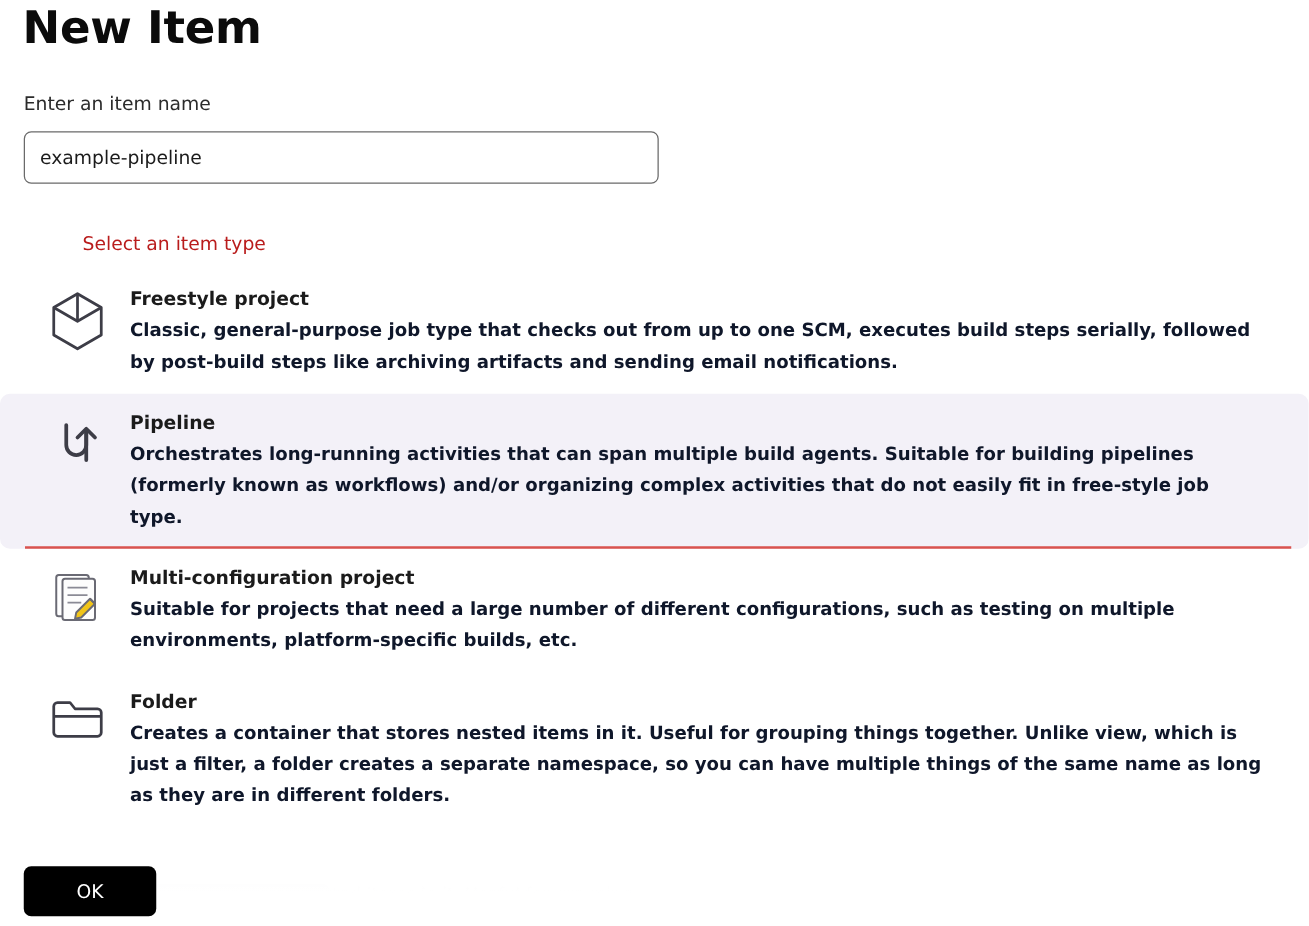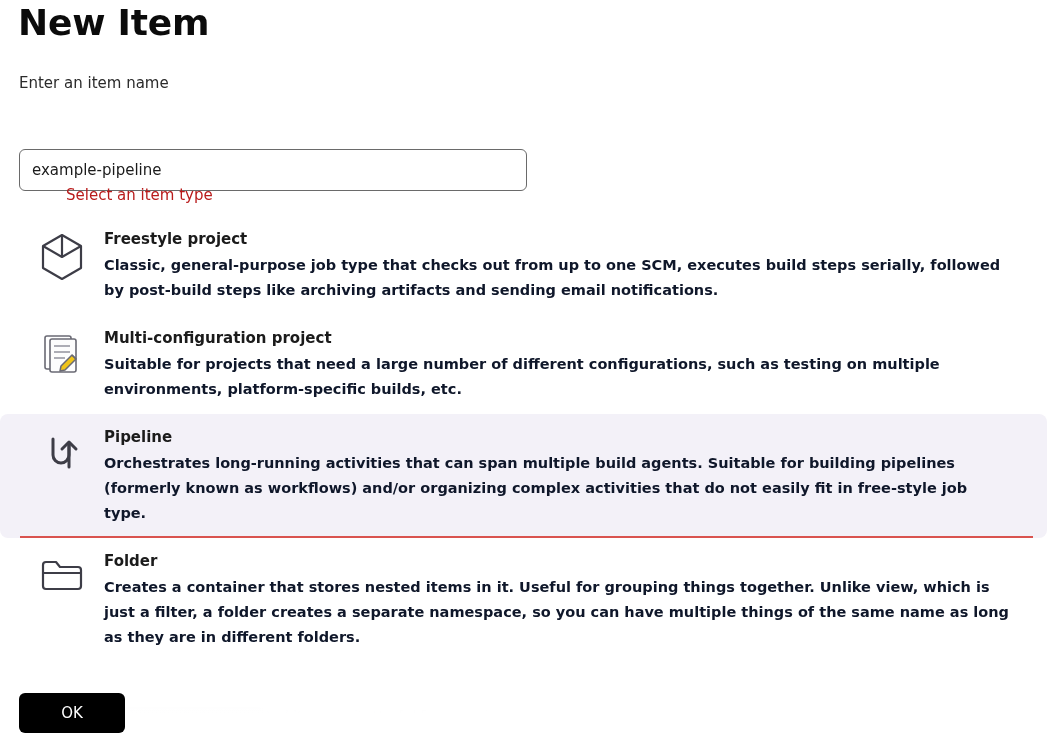--- a/index.html
+++ b/index.html
@@ -52,21 +52,20 @@
     height: 42px;
     box-sizing: border-box;
     border: 1px solid #6a6a6a;
     border-radius: 6px;
     background: #fff;
     font-family: "DejaVu Sans", "Liberation Sans", sans-serif;
     font-size: 15px;
     color: #1b1b1b;
     padding: 0 12px;
     outline: none;
-    margin-top: 44px;
   }
   .name-input::placeholder { color: #9a9a9a; }
 
   .label-item-type {
     position: absolute;
     left: 19px;
     top: 186px;
     font-size: 15px;
     color: #b91c1c;
     margin-left: 47px;
@@ -207,52 +206,52 @@
           <path d="M23 3 L23 25" fill="none" stroke="#3d3d47" stroke-width="2.2"></path>
           <path d="M4 14 L23 25 L42 14" fill="none" stroke="#3d3d47" stroke-width="2.2" stroke-linejoin="round"></path>
         </svg>
       </div>
       <div class="item-body">
         <div class="item-title">Freestyle project</div>
         <div class="item-desc">Classic, general-purpose job type that checks out from up to one SCM, executes build steps serially, followed by post-build steps like archiving artifacts and sending email notifications.</div>
       </div>
     </div>
 
+    <div class="item selected">
+      <div class="item-icon">
+        <svg width="46" height="46" viewBox="0 0 46 46">
+          <path d="M14 9 L14 25 A8 8 0 0 0 30 25 L30 14" fill="none" stroke="#3d3d47" stroke-width="3" stroke-linecap="round"></path>
+          <path d="M30 14 L30 37" fill="none" stroke="#3d3d47" stroke-width="3" stroke-linecap="round"></path>
+          <path d="M23 19 L30 12 L37 19" fill="none" stroke="#3d3d47" stroke-width="3" stroke-linecap="round" stroke-linejoin="round"></path>
+        </svg>
+      </div>
+      <div class="item-body">
+        <div class="item-title">Pipeline</div>
+        <div class="item-desc">Orchestrates long-running activities that can span multiple build agents. Suitable for building pipelines (formerly known as workflows) and/or organizing complex activities that do not easily fit in free-style job type.</div>
+      </div>
+    </div>
+
     <div class="item">
       <div class="item-icon">
         <svg width="46" height="46" viewBox="0 0 46 46">
           <rect x="6" y="5" width="26" height="33" rx="2" fill="#ffffff" stroke="#6a6a74" stroke-width="1.6"></rect>
           <rect x="11" y="8" width="26" height="33" rx="2" fill="#fdfdfd" stroke="#6a6a74" stroke-width="1.6"></rect>
           <line x1="15" y1="15" x2="31" y2="15" stroke="#8a8a95" stroke-width="1.4"></line>
           <line x1="15" y1="21" x2="31" y2="21" stroke="#8a8a95" stroke-width="1.4"></line>
           <line x1="15" y1="27" x2="26" y2="27" stroke="#8a8a95" stroke-width="1.4"></line>
           <path d="M22 35 L33 24 L37 28 L26 39 L21 40 Z" fill="#f0c419" stroke="#6a6a74" stroke-width="1.5" stroke-linejoin="round"></path>
           <path d="M33 24 L37 28" stroke="#6a6a74" stroke-width="1.5"></path>
         </svg>
       </div>
       <div class="item-body">
         <div class="item-title">Multi-configuration project</div>
         <div class="item-desc">Suitable for projects that need a large number of different configurations, such as testing on multiple environments, platform-specific builds, etc.</div>
       </div>
     </div>
 
-    <div class="item selected">
-      <div class="item-icon">
-        <svg width="46" height="46" viewBox="0 0 46 46">
-          <path d="M14 9 L14 25 A8 8 0 0 0 30 25 L30 14" fill="none" stroke="#3d3d47" stroke-width="3" stroke-linecap="round"></path>
-          <path d="M30 14 L30 37" fill="none" stroke="#3d3d47" stroke-width="3" stroke-linecap="round"></path>
-          <path d="M23 19 L30 12 L37 19" fill="none" stroke="#3d3d47" stroke-width="3" stroke-linecap="round" stroke-linejoin="round"></path>
-        </svg>
-      </div>
-      <div class="item-body">
-        <div class="item-title">Pipeline</div>
-        <div class="item-desc">Orchestrates long-running activities that can span multiple build agents. Suitable for building pipelines (formerly known as workflows) and/or organizing complex activities that do not easily fit in free-style job type.</div>
-      </div>
-    </div>
-
     <div class="item">
       <div class="item-icon">
         <svg width="46" height="42" viewBox="0 0 46 42">
           <path d="M4 11 A3 3 0 0 1 7 8 L17 8 L21 13 L39 13 A3 3 0 0 1 42 16 L42 32 A3 3 0 0 1 39 35 L7 35 A3 3 0 0 1 4 32 Z" fill="none" stroke="#3d3d47" stroke-width="2.2" stroke-linejoin="round"></path>
           <path d="M4 19 L42 19" fill="none" stroke="#3d3d47" stroke-width="2.2"></path>
         </svg>
       </div>
       <div class="item-body">
         <div class="item-title">Folder</div>
         <div class="item-desc">Creates a container that stores nested items in it. Useful for grouping things together. Unlike view, which is just a filter, a folder creates a separate namespace, so you can have multiple things of the same name as long as they are in different folders.</div>

